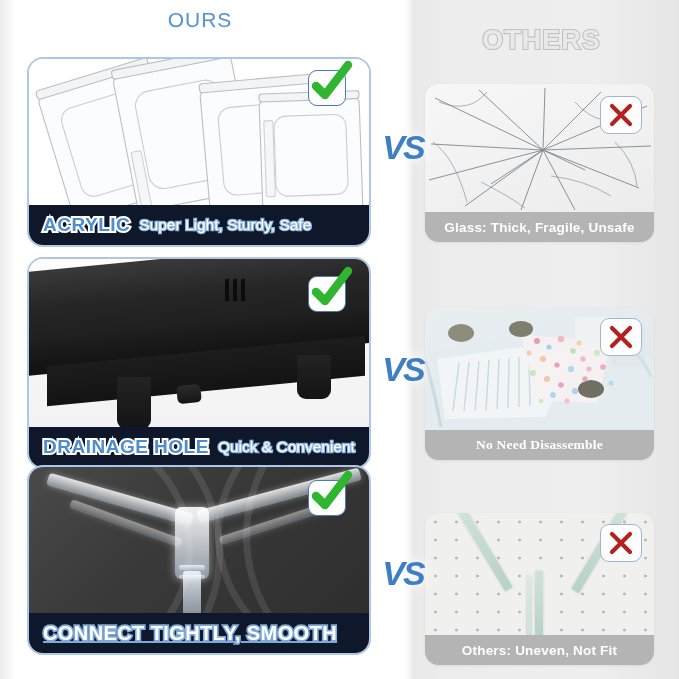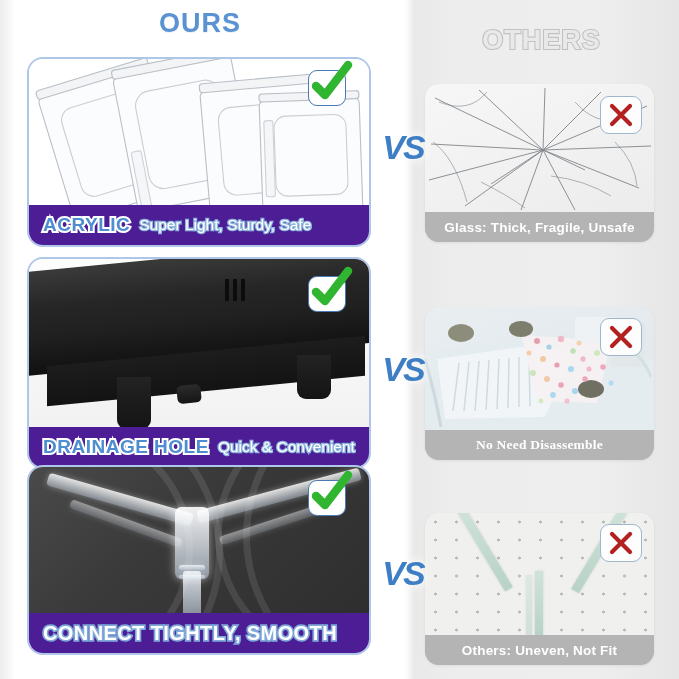--- a/index.html
+++ b/index.html
@@ -15,21 +15,21 @@
   .edge-strip{position:absolute;left:0;top:0;width:14px;height:679px;
     background:linear-gradient(90deg,#ececec 0%,#f3f3f3 45%,#fdfdfd 100%);}
   .half-right{position:absolute;left:404px;top:0;width:275px;height:679px;
     background:linear-gradient(90deg,#e8e8e8 0%,#ededed 18%,#eeeeee 70%,#e6e6e6 100%);}
   .divider{position:absolute;left:398px;top:0;width:16px;height:679px;
     background:linear-gradient(90deg,rgba(255,255,255,0) 0%,#ffffff 35%,#fafafa 60%,rgba(232,232,232,0) 100%);}
 
   
   .title-ours{
     position:absolute;left:0;top:8px;width:400px;text-align:center;
-    font-size:27px;font-weight:bold;letter-spacing:1px;color:#5b93d2;
+    font-size:21px;font-weight:normal;letter-spacing:1px;color:#5b93d2;
     text-shadow:0 1px 0 #eaf2fb;
   }
   .title-others{
     position:absolute;left:404px;top:25px;width:275px;text-align:center;
     font-size:27px;font-weight:bold;letter-spacing:1px;
     color:#e9e9e9;
     -webkit-text-stroke:2.2px #c2c2c2;
     paint-order:stroke fill;
   }
 
@@ -40,36 +40,36 @@
     overflow:hidden;box-sizing:border-box;
   }
   .panel-l.p1{top:57px;height:190px;}
   .panel-l.p2{top:257px;height:212px;}
   .panel-l.p3{top:465px;height:190px;}
 
   .l-photo{position:absolute;left:0;top:0;right:0;bottom:40px;overflow:hidden;}
 
   .l-caption{
     position:absolute;left:0;right:0;bottom:0;height:40px;
-    background:#4c1d95;display:flex;align-items:center;padding-left:14px;
+    background:#0f172a;display:flex;align-items:center;padding-left:14px;
     box-sizing:border-box;gap:9px;
   }
   .pill{
     font-size:19px;font-weight:bold;letter-spacing:.5px;color:#4e8ed0;
     -webkit-text-stroke:4px #ffffff;paint-order:stroke fill;
     white-space:nowrap;
   }
   .sub{
     font-size:15.5px;font-weight:normal;color:#ffffff;
     -webkit-text-stroke:2.6px #8fb6de;paint-order:stroke fill;
     white-space:nowrap;
   }
   .solo{
     font-size:20px;font-weight:bold;letter-spacing:.4px;color:#ffffff;
-    -webkit-text-stroke:3.4px #7fa9d8;paint-order:stroke fill;white-space:nowrap;
+    -webkit-text-stroke:3.4px #7fa9d8;paint-order:stroke fill;white-space:nowrap;text-decoration:underline;
   }
 
   
   .panel-r{
     position:absolute;left:425px;width:229px;
     border-radius:14px;background:#c9c9c9;overflow:hidden;box-sizing:border-box;
     box-shadow:0 1px 3px rgba(0,0,0,.07);
   }
   .panel-r.p1{top:84px;height:158px;}
   .panel-r.p2{top:307px;height:153px;font-family:Liberation Serif, serif;}

